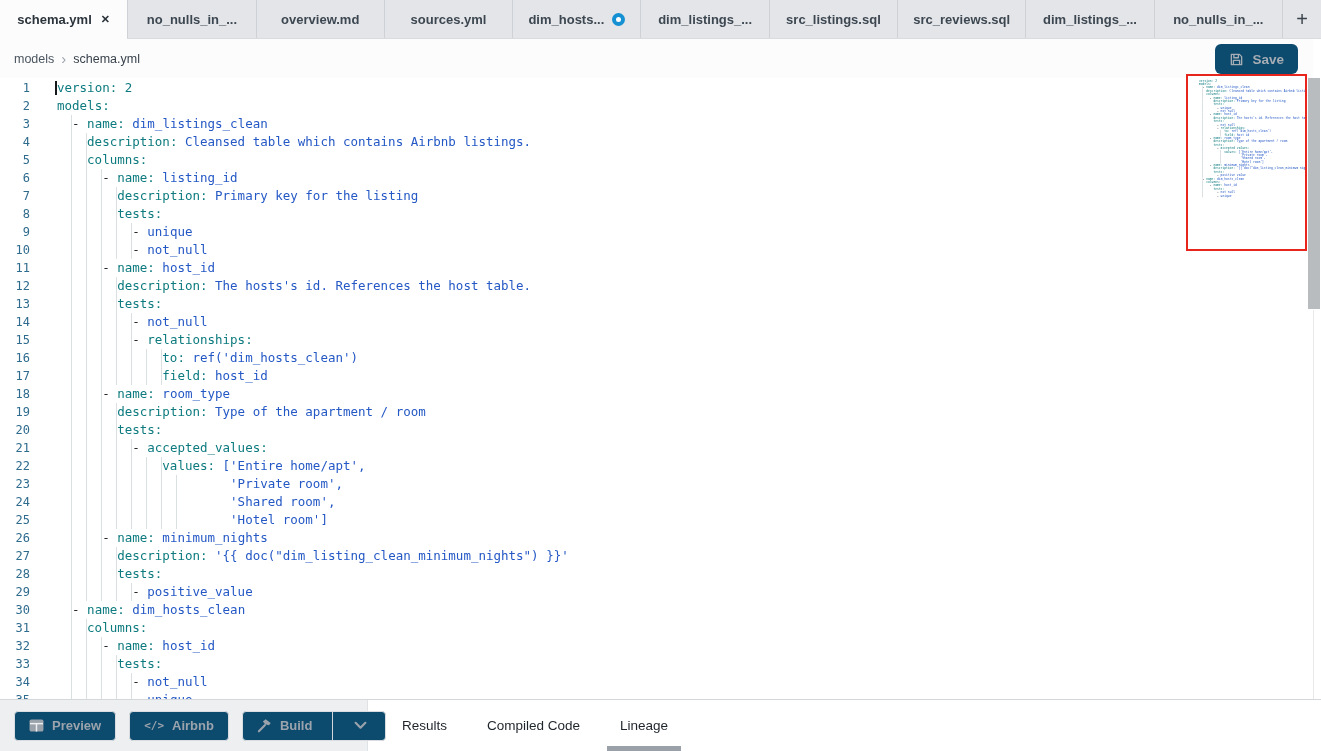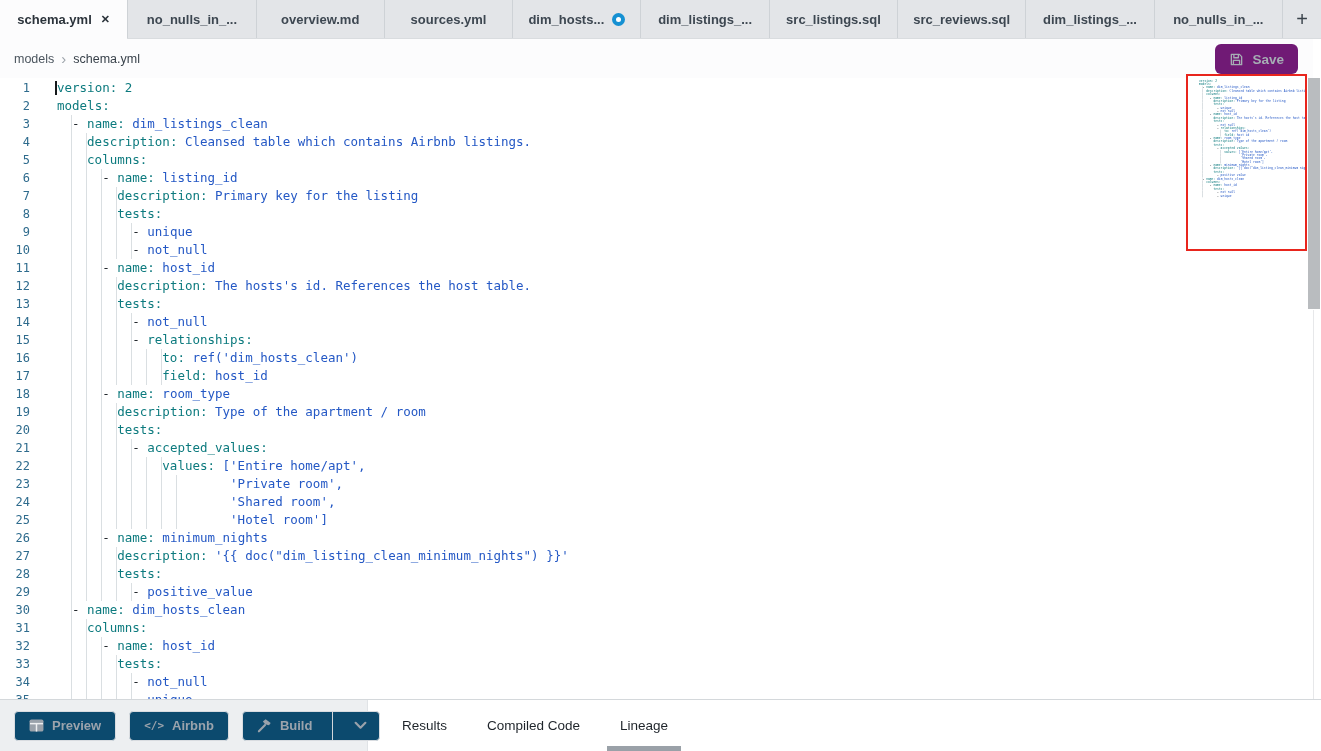--- a/index.html
+++ b/index.html
@@ -22,21 +22,21 @@
   .newtab{flex:1;display:flex;align-items:center;justify-content:center;font-size:20px;
           color:#3a434b;border-left:1px solid #ced2d6;cursor:pointer;font-weight:400;}
 
   
   .toolbar{position:absolute;left:0;top:39px;right:8px;height:39px;background:#fcfcfd;}
   .breadcrumb{position:absolute;left:14px;top:0;height:100%;display:flex;align-items:center;
               font-size:12.5px;color:#4b555e;}
   .breadcrumb .sep{margin:0 7px;color:#9ca3aa;font-size:15px;line-height:1;}
   .breadcrumb .crumb-last{color:#39424b;}
   .save-btn{position:absolute;right:15px;top:5px;height:30px;display:flex;align-items:center;
-            gap:8px;padding:0 14px;background:#701a75;border-radius:6px;border:none;
+            gap:8px;padding:0 14px;background:#0c4a6e;border-radius:6px;border:none;
             color:#a6adb4;font-size:13.5px;font-weight:600;font-family:inherit;}
 
   
   .editor{position:absolute;left:0;top:78px;right:0;bottom:51px;background:#fff;overflow:hidden;}
   #code{position:absolute;left:0;top:1px;right:0;}
   .row{display:flex;height:18px;line-height:18px;white-space:pre;
        font-family:"DejaVu Sans Mono","Liberation Mono",monospace;font-size:12.5px;}
   .ln{width:30px;flex:none;text-align:right;color:var(--color-line-number,#2e6b8d);font-size:12px;}
   .code{margin-left:27px;}
   .gind,.sp{display:inline-block;height:18px;vertical-align:top;}
@@ -59,21 +59,21 @@
 
   
   .bottombar{position:absolute;left:0;right:0;bottom:0;height:51px;background:#fff;
              border-top:1px solid #d4d8db;}
   .bottom-left{position:absolute;left:0;top:0;bottom:0;width:368px;background:#edeff1;
                border-right:1px solid #e0e3e6;display:flex;align-items:center;gap:13px;
                padding-left:14px;box-sizing:border-box;}
   .btn{height:30px;display:inline-flex;align-items:center;gap:8px;padding:0 14px;
        background:#0c4a6e;border:1px solid #d9dce0;border-radius:4px;color:#9ba3ac;
        font-size:13px;font-weight:600;font-family:inherit;white-space:nowrap;}
-  .btn.split{padding-right:0;text-align:center;}
+  .btn.split{padding-right:6px;text-align:center;}
   .btn-sep{width:1px;align-self:stretch;background:#d3d7db;margin-left:12px;}
   .btn-caret{display:flex;align-items:center;justify-content:center;width:38px;height:100%;}
   .code-glyph{font-family:"DejaVu Sans Mono",monospace;font-size:11px;font-weight:700;}
   .btabs{position:absolute;left:400px;top:0;bottom:0;display:flex;gap:36px;}
   .btab{position:relative;height:100%;display:flex;align-items:center;font-size:13.5px;
         color:#1e242a;padding:0 2px;cursor:pointer;}
   .btab.active::after{content:"";position:absolute;left:-11px;right:-11px;bottom:0;height:5px;
         background:#9aa1a8;}
 </style>
 </head>

